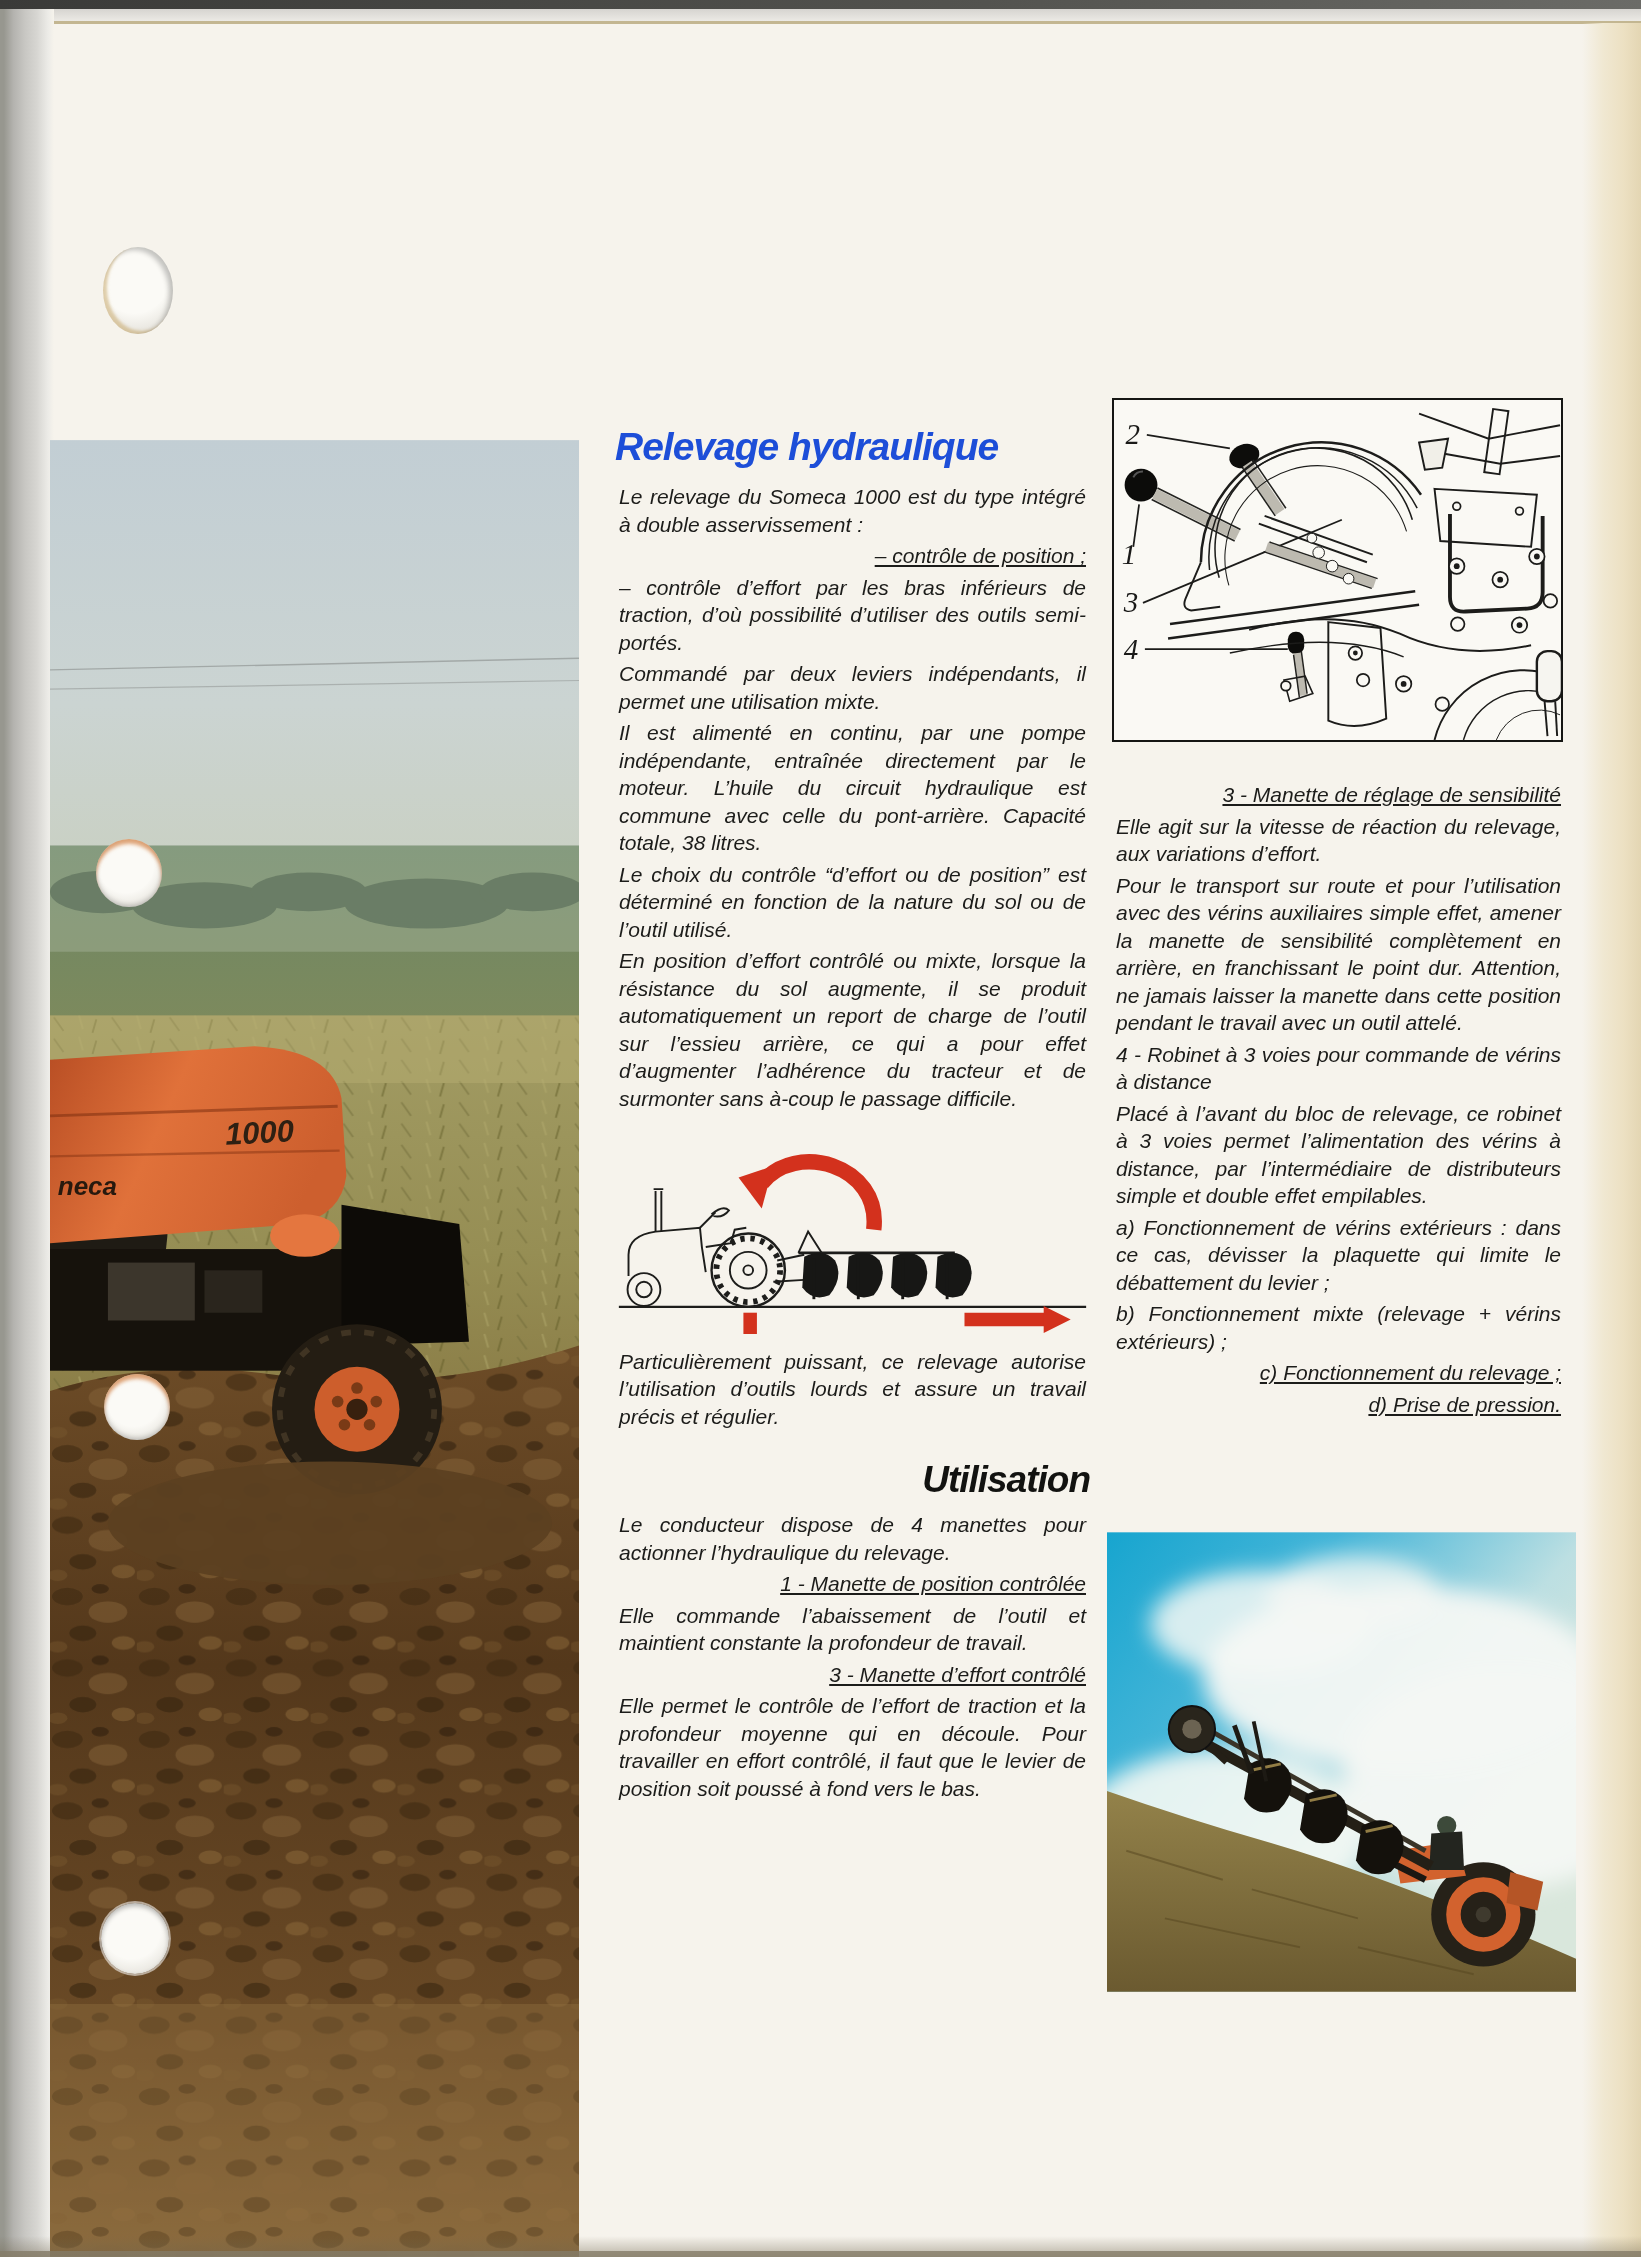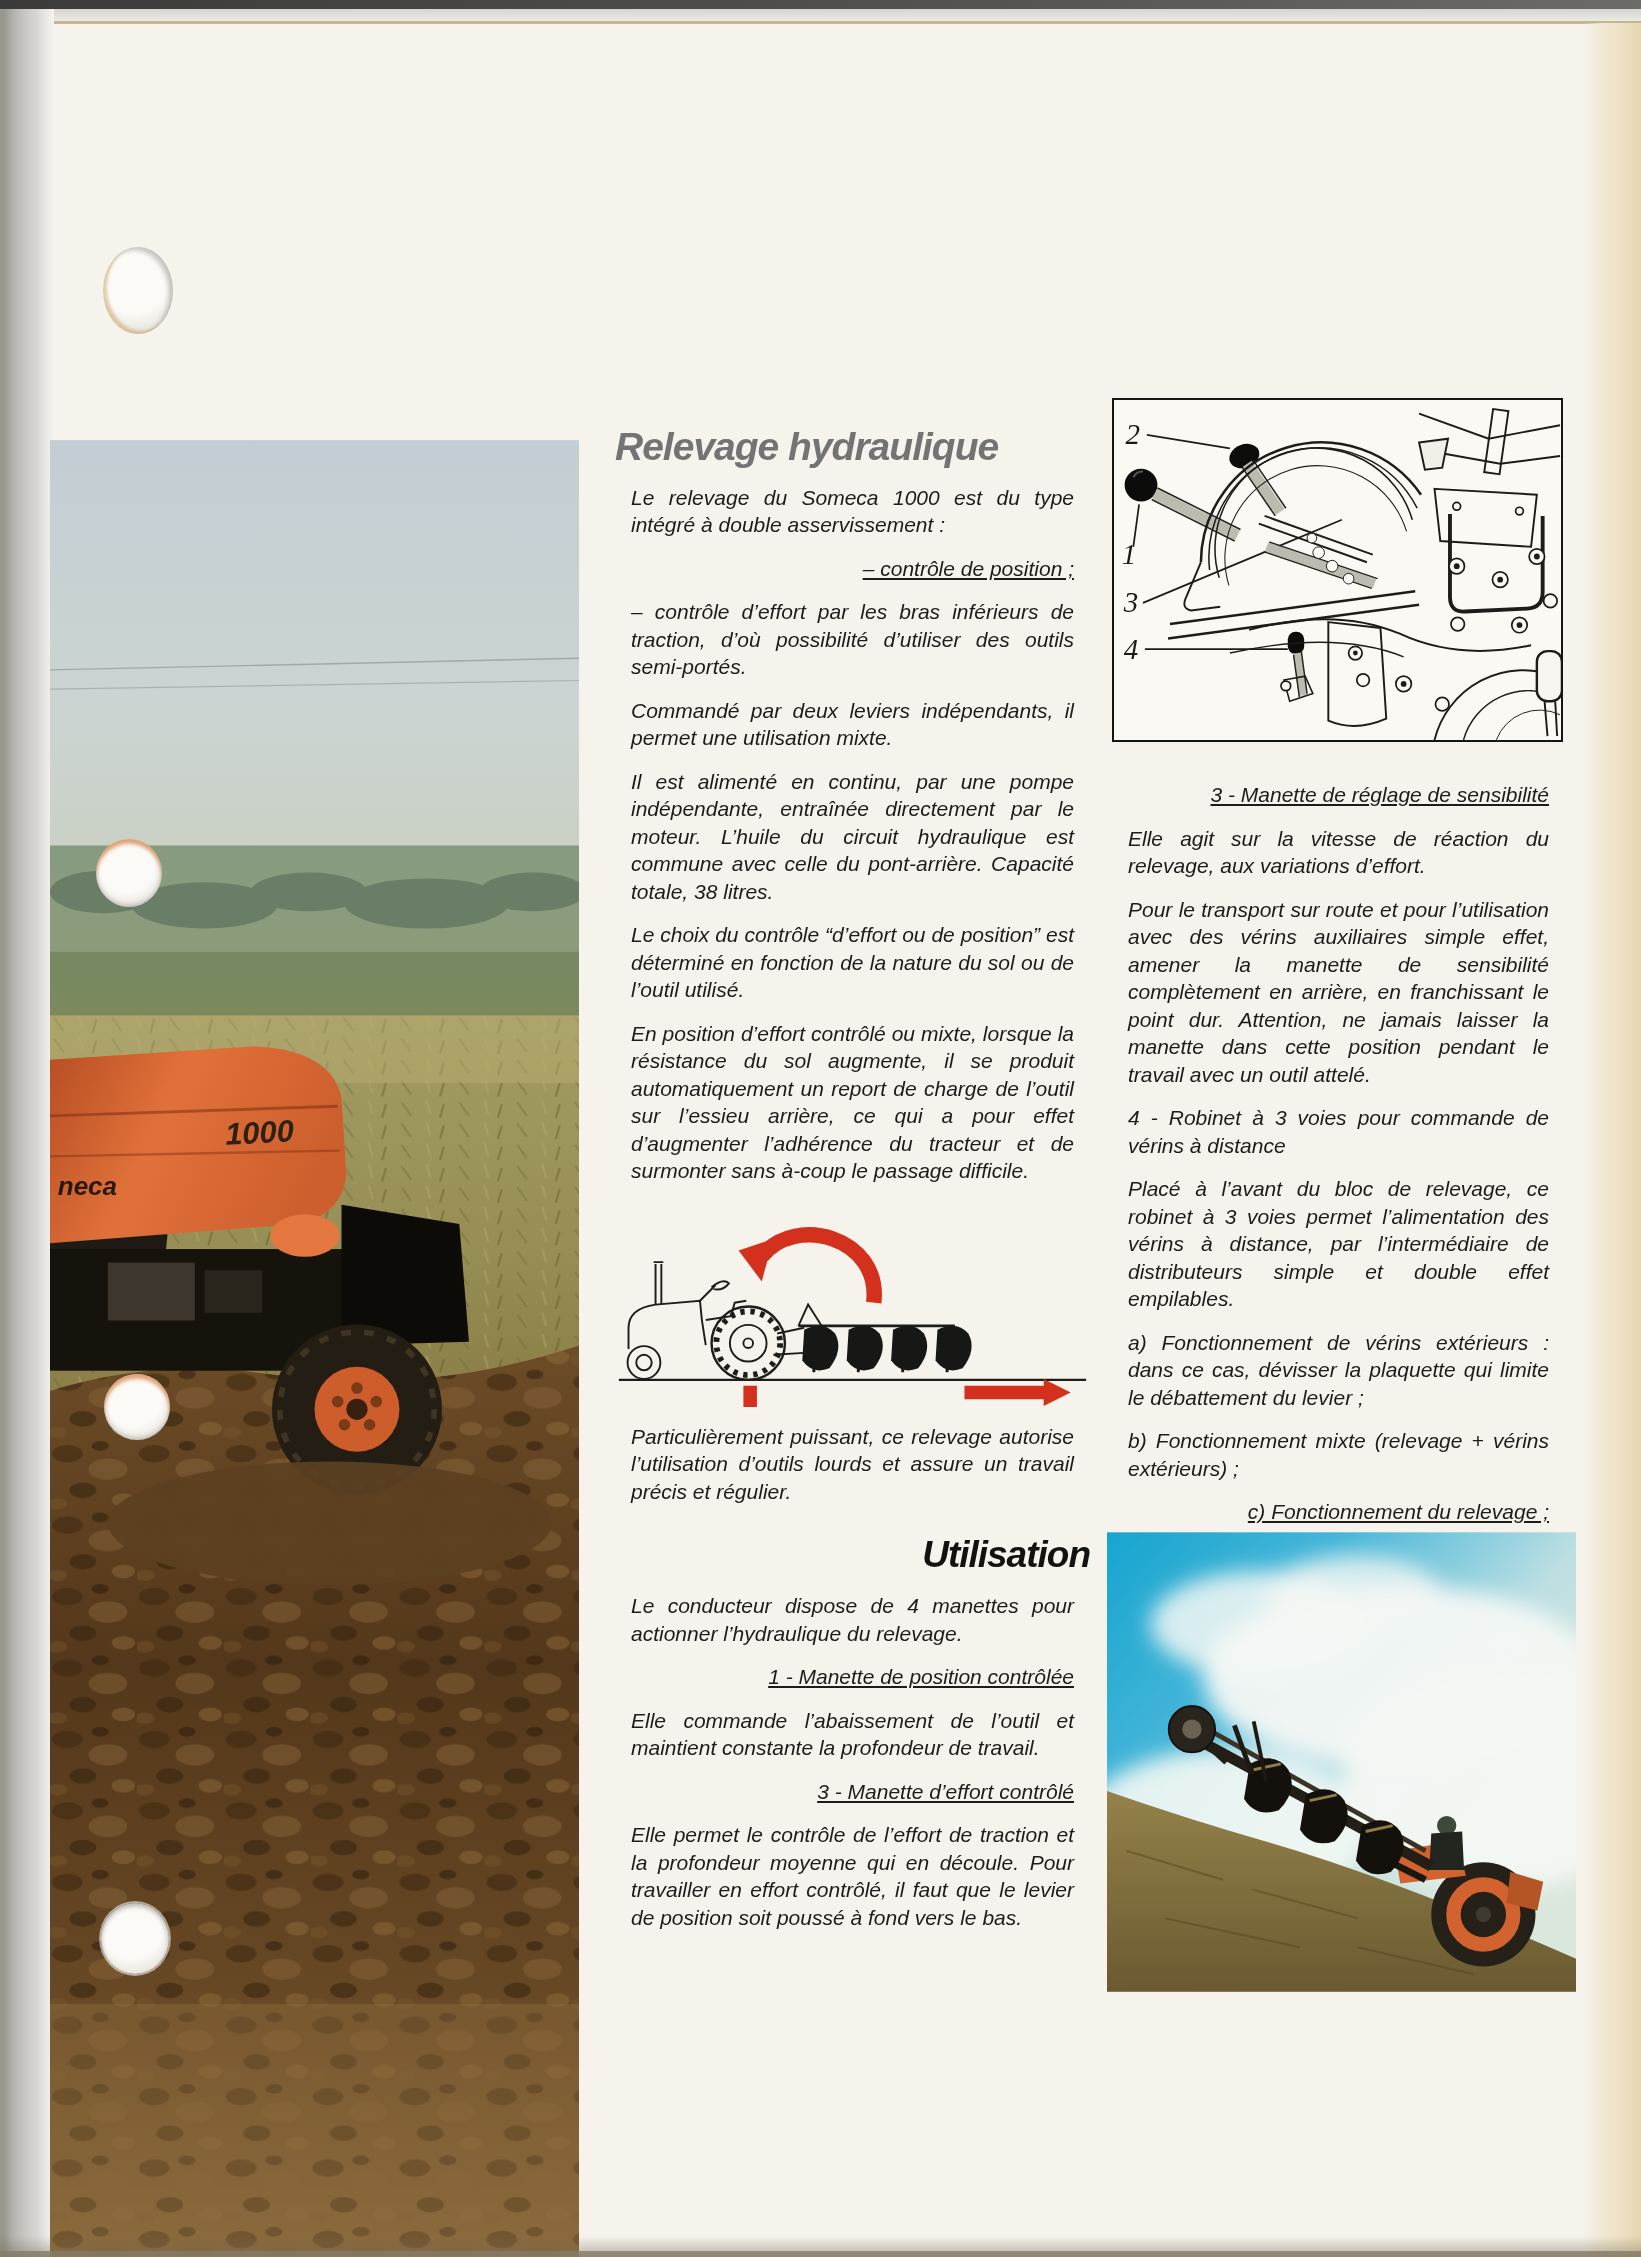--- a/index.html
+++ b/index.html
@@ -21,23 +21,23 @@
   
   .hole{position:absolute;border-radius:50%;z-index:40;
         background:radial-gradient(circle at 45% 38%,#fbfaf6 50%,#eceae4 72%,#d2cfc8 100%);
         box-shadow:inset 0 2.9px 5.8px rgba(0,0,0,.28), 0 0 0 1.9px rgba(255,255,255,.55);}
   .hole.rim-orange{box-shadow:inset 0 4.8px 3.9px rgba(205,110,40,.6), inset 0 -1.9px 4.8px rgba(0,0,0,.2);}
   .hole.rim-tan{box-shadow:inset -3.9px 2.9px 4.8px rgba(0,0,0,.22), inset 3.9px -2.9px 2.9px rgba(200,170,110,.55);}
   
   .col{position:absolute;color:#1c1c1a;font-style:italic;}
   .col-mid{left:615px;top:427px;width:475px;}
   .col-right{left:1112px;top:398px;width:453px;}
-  .doc-title{font-size:39px;font-weight:bold;letter-spacing:-1px;line-height:1.05;margin:0 0 15.4px 0;color:#737373;}
+  .doc-title{font-size:39px;font-weight:bold;letter-spacing:-1px;line-height:1.05;margin:0 0 15.4px 0;color:#1d4ed8;}
   .doc-sub{font-size:37px;font-weight:bold;letter-spacing:-1px;margin:29px 0 9.7px 0;color:#121210;text-align:right;}
-  .col p{margin:16px;font-size:21px;line-height:27.5px;text-align:justify;}
+  .col p{margin:4px;font-size:21px;line-height:27.5px;text-align:justify;}
   .col p.no-just{text-align:right;text-decoration:underline;}
   .mid-diagram{margin:23px 0 13.5px 0;}
   .frame{width:447px;height:340px;border:2.9px solid #151513;background:#faf9f4;margin:0 0 39px 0;}
   
   .photo{position:absolute;overflow:hidden;}
   .photo-left{left:50px;top:440px;width:529px;height:1817px;}
   .photo-br{left:1107px;top:1532px;width:469px;height:460px;}
   svg{display:block;}
   .callout{font-family:"Liberation Serif",serif;font-style:italic;font-size:30px;fill:#1a1a18;}
   .hood-label{font-family:"Liberation Sans",sans-serif;font-style:italic;font-weight:bold;}

